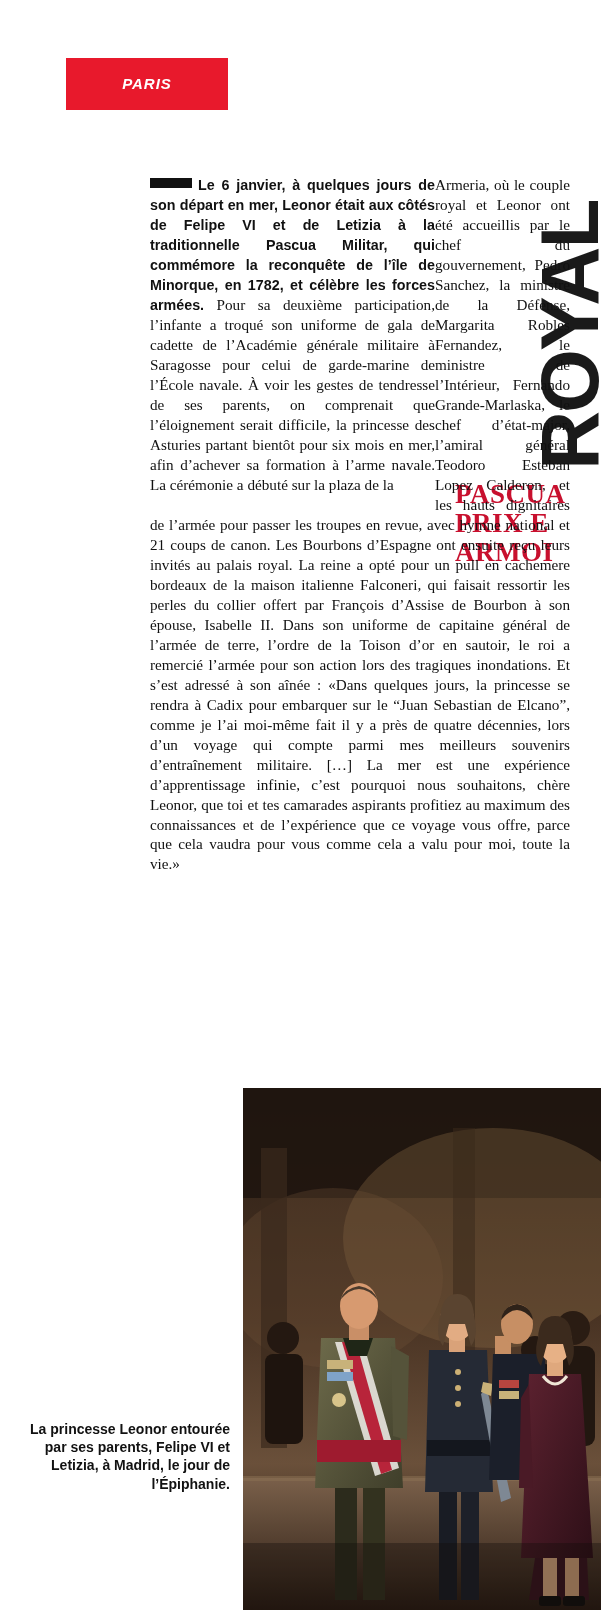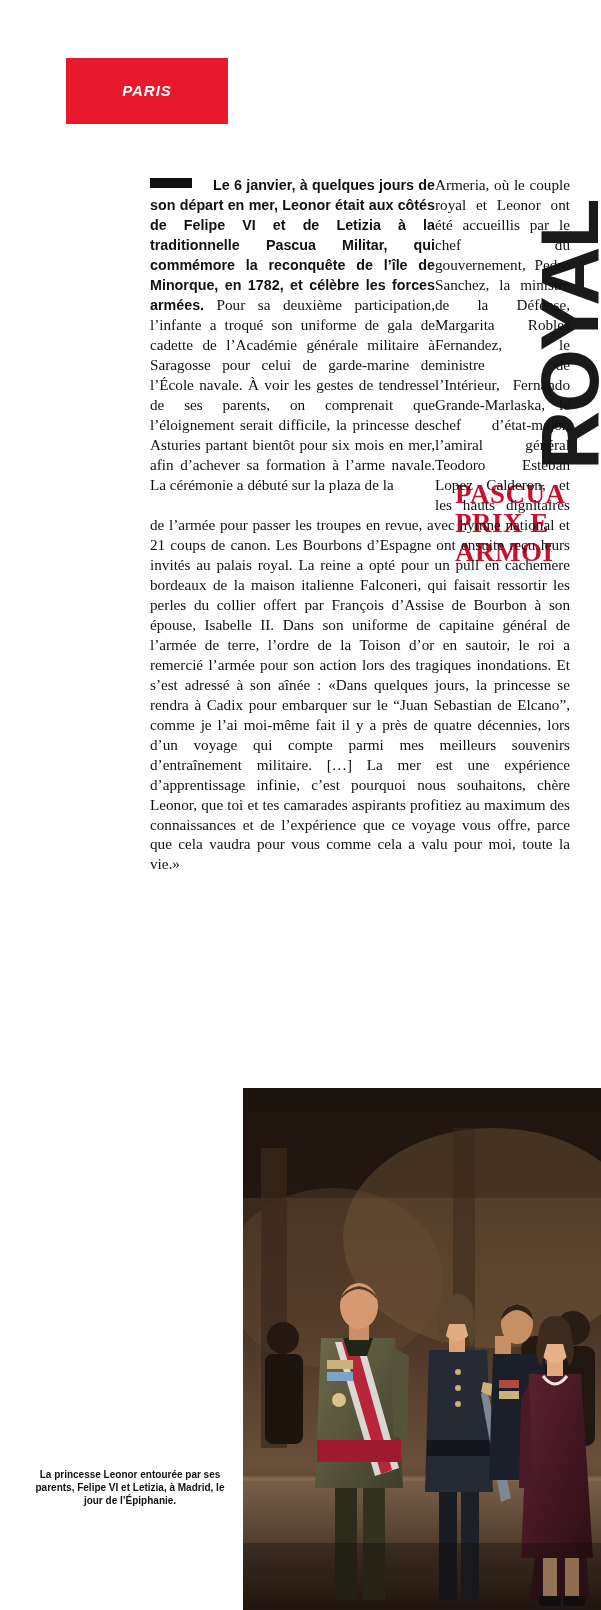--- a/index.html
+++ b/index.html
@@ -15,21 +15,21 @@
     color: #111111;
     overflow: hidden;
   }
 
   
   .masthead {
     position: absolute;
     left: 66px;
     top: 58px;
     width: 162px;
-    height: 66px;
+    height: 52px;
     background: #e8192c;
     display: flex;
     flex-direction: column;
     align-items: center;
     justify-content: center;
   }
   .masthead .paris {
     color: #ffffff;
     font-family: "Liberation Sans", sans-serif;
     font-weight: bold;
@@ -103,48 +103,46 @@
     height: 10px;
     background: #111111;
     margin-right: 6px;
     vertical-align: 2px;
   }
   .lead-bold {
     font-weight: bold;
     font-family: "Liberation Sans", sans-serif;
     font-size: 14.3px;
     line-height: 1.40;
-    margin-left: 15px;
   }
 
   
   .photo {
     position: absolute;
     left: 243px;
     top: 1088px;
     width: 358px;
     height: 522px;
     overflow: hidden;
     background: #20150f;
   }
   .photo svg { display: block; }
 
   
   .caption {
     position: absolute;
     left: 30px;
     top: 1420px;
     width: 200px;
-    text-align: center;
-    font-family: "Liberation Sans", sans-serif;
-    font-weight: bold;
-    font-size: 10px;
+    text-align: right;
+    font-family: "Liberation Sans", sans-serif;
+    font-weight: bold;
+    font-size: 14px;
     line-height: 1.30;
     color: #111111;
-    margin-top: 48px;
   }
 </style>
 </head>
 <body>
 
 <div class="masthead">
   <div class="paris">PARIS</div>
 </div>
 
 <div class="royal-vertical">ROYAL</div>

